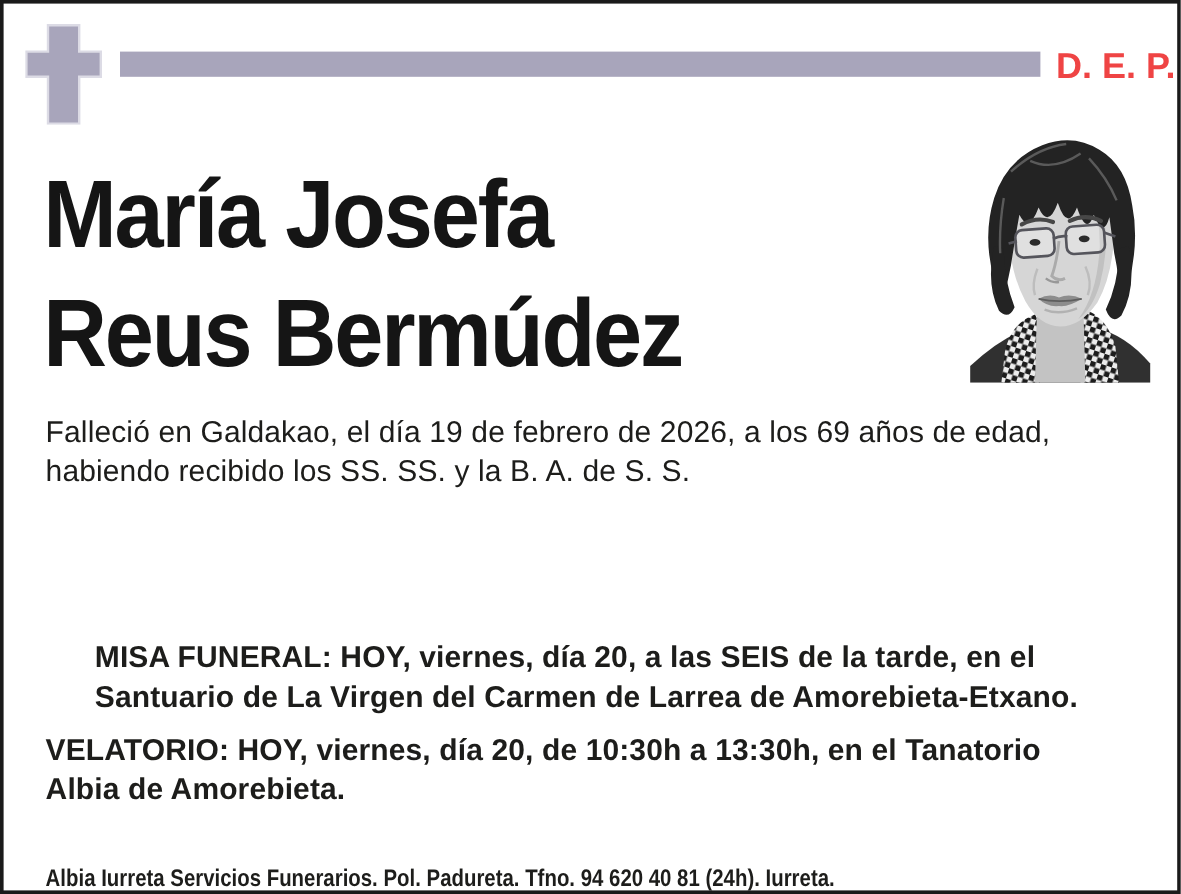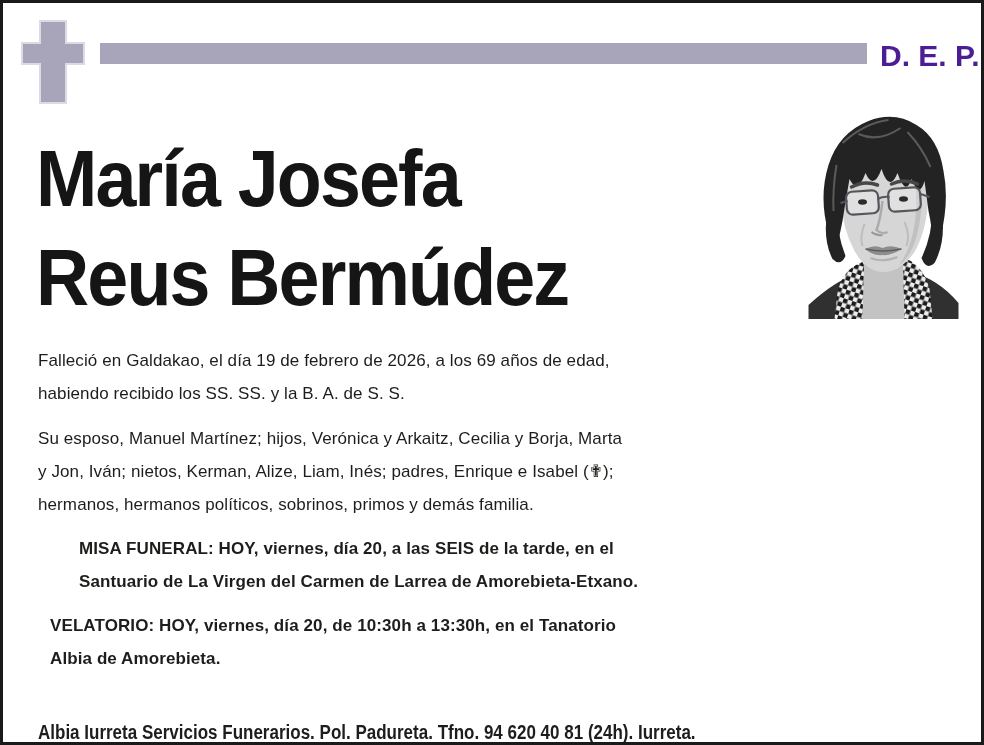--- a/index.html
+++ b/index.html
@@ -10,41 +10,41 @@
     background:#ffffff;
     border:3px solid #1a1a1a;
     overflow:hidden;
     font-family:"Liberation Sans", sans-serif;
     color:#1d1d1b;
   }
   .abs{position:absolute;}
   
   #cross-icon{left:18px;top:17px;width:64px;height:84px;}
   #band{left:97px;top:40px;width:767px;height:21px;background:#a8a5bb;}
-  #dep{left:877px;top:38px;font-size:30px;font-weight:bold;color:#4c1d95;line-height:30px;white-space:pre;}
+  #dep{left:877px;top:38px;font-size:30px;font-weight:bold;color:#ef4444;line-height:30px;white-space:pre;}
   
   #name{
     left:33px;top:126px;
     font-size:80px;line-height:99px;font-weight:bold;
     letter-spacing:-2px;color:#151515;
     white-space:pre-line;
     transform:scaleX(0.92);transform-origin:left top;
   }
   
   #photo{left:799px;top:102px;width:163px;height:214px;}
   
   .para{
     left:35px;
-    font-size:17px;line-height:33px;
+    font-size:25px;line-height:33px;
     white-space:pre;letter-spacing:0.1px;
   }
   #para-death{top:341px;}
   #para-family{top:419px;}
   #para-mass{top:529px;font-weight:bold;margin-left:41px;}
-  #para-wake{top:606px;font-weight:bold;margin-left:12px;}
+  #para-wake{top:606px;font-weight:bold;}
   #footer-line{
     left:35px;top:717px;
     font-size:20px;line-height:24px;font-weight:bold;
     white-space:pre;
     transform:scaleX(0.85);transform-origin:left top;
   }
 </style>
 </head>
 <body>
 
@@ -106,23 +106,20 @@
       <path d="M62,119 Q57,132 60,141 M102,117 Q108,130 104,141" stroke="#bdbdbd" stroke-width="2" fill="none"></path>
 
       <path d="M63,144 Q72,139 80,143 Q89,139 99,144 Q88,151 80,150 Q70,151 63,144 Z" fill="#8d8d8d"></path>
       <path d="M63,144 Q80,148 99,144" stroke="#5e5e5e" stroke-width="1.5" fill="none"></path>
       <path d="M68,153 Q80,158 95,152" stroke="#b2b2b2" stroke-width="2" fill="none"></path>
     </svg>
   </div>
 
   <div class="abs para" id="para-death">Falleció en Galdakao, el día 19 de febrero de 2026, a los 69 años de edad,
 habiendo recibido los SS. SS. y la B. A. de S. S.</div>
-  <div class="abs para" id="para-family">Su esposo, Manuel Martínez; hijos, Verónica y Arkaitz, Cecilia y Borja, Marta
-y Jon, Iván; nietos, Kerman, Alize, Liam, Inés; padres, Enrique e Isabel (✟);
-hermanos, hermanos políticos, sobrinos, primos y demás familia.</div>
   <div class="abs para" id="para-mass">MISA FUNERAL: HOY, viernes, día 20, a las SEIS de la tarde, en el
 Santuario de La Virgen del Carmen de Larrea de Amorebieta-Etxano.</div>
   <div class="abs para" id="para-wake">VELATORIO: HOY, viernes, día 20, de 10:30h a 13:30h, en el Tanatorio
 Albia de Amorebieta.</div>
 
   <div class="abs" id="footer-line">Albia Iurreta Servicios Funerarios. Pol. Padureta. Tfno. 94 620 40 81 (24h). Iurreta.</div>
 
 </div>
 
 </body></html>

